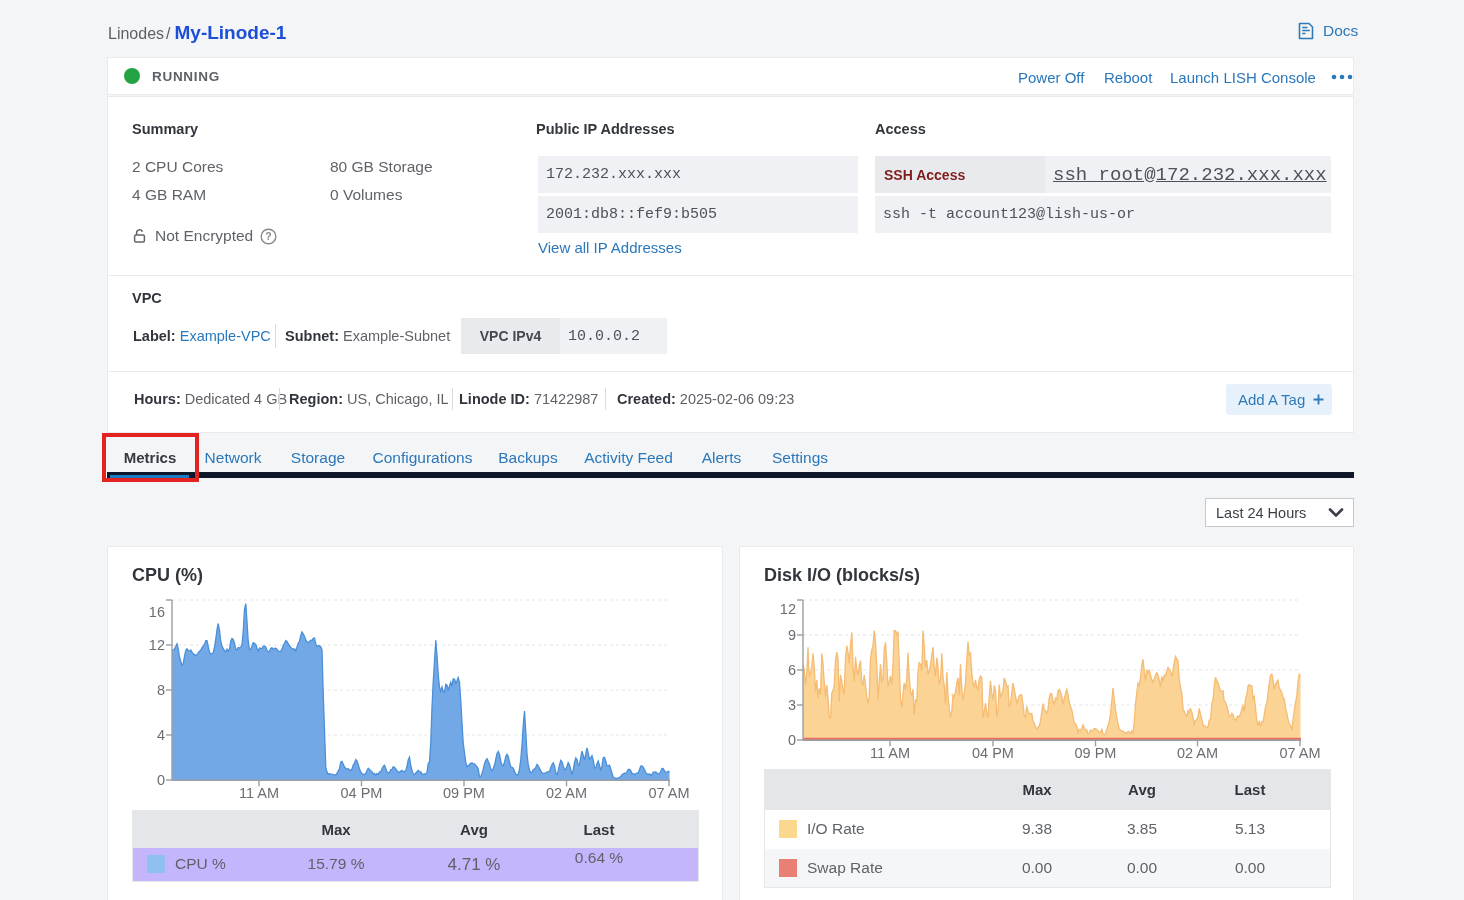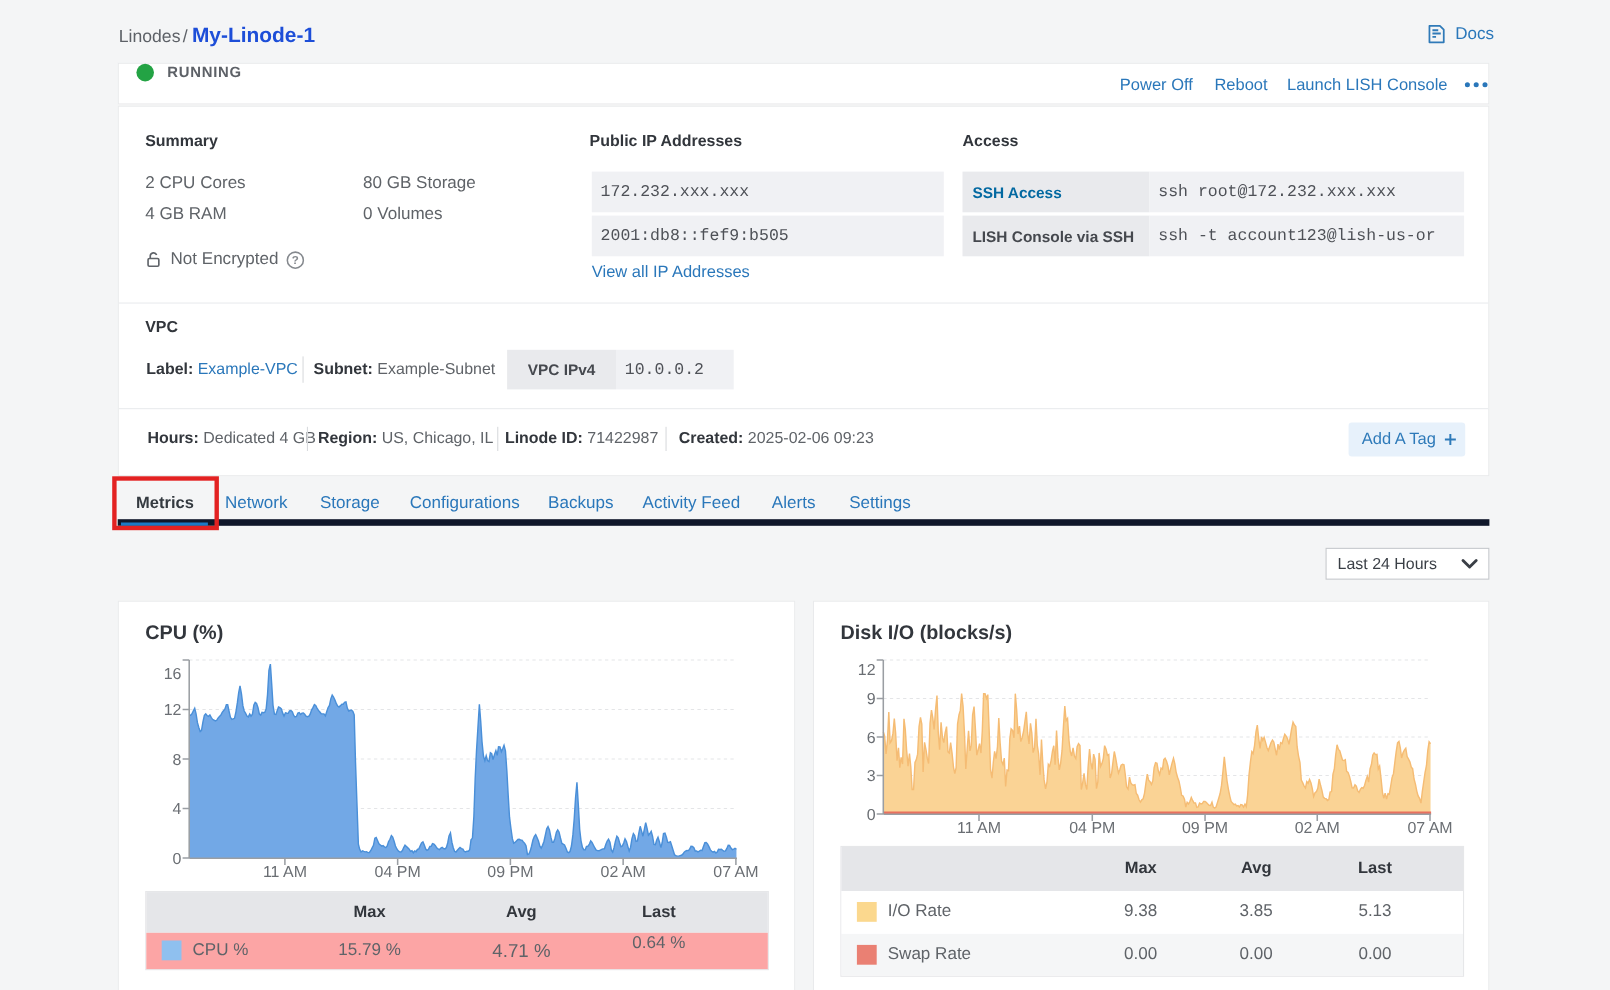--- a/index.html
+++ b/index.html
@@ -17,21 +17,21 @@
 
 <div class="abs" style="left:108px; top:22px; font-size:16px; color:#5d6167;">Linodes<span style="margin:0 4px 0 2px;">/</span><span style="font-weight:bold; font-size:19px; color:#1d4ed8;">My-Linode-1</span></div>
 <div class="abs" style="left:1296px; top:21px; display:flex; align-items:center; gap:7px;">
   <svg width="20" height="20" viewBox="0 0 20 20" fill="none" stroke="#2f7ab8" stroke-width="1.6">
 <path d="M3.5 2.5 H13 L16.5 6 V17.5 H3.5 Z" stroke-linejoin="round"></path>
 <path d="M6.2 6.5 H11.5 M6.2 9.5 H13.8 M6.2 12.5 H9.5" stroke-width="1.7"></path>
 </svg>
     <span class="link" style="font-size:15.5px;">Docs</span>
 </div>
 
-<div class="panel" style="left:107px; top:57px; width:1247px; height:38px; display:flex; ">
+<div class="panel" style="left:107px; top:57px; width:1247px; height:38px; display:flex; align-items:center;">
   <div style="width:16px; height:16px; border-radius:50%; background:#23a344; margin-left:16px;"></div>
   <div style="margin-left:12px; font-size:13.5px; font-weight:bold; letter-spacing:0.7px; color:#5d6167;">RUNNING</div>
   <span class="link abs" style="left:910px; top:11px; font-size:15px;">Power Off</span>
   <span class="link abs" style="left:996px; top:11px; font-size:15px;">Reboot</span>
   <span class="link abs" style="left:1062px; top:11px; font-size:15px;">Launch LISH Console</span>
   <svg class="abs" style="left:1223px; top:15px;" width="22" height="8" viewBox="0 0 22 8">
       <circle cx="3" cy="4" r="2.3" fill="#2a77ba"></circle>
       <circle cx="11" cy="4" r="2.3" fill="#2a77ba"></circle>
       <circle cx="19" cy="4" r="2.3" fill="#2a77ba"></circle>
     </svg>
@@ -61,30 +61,27 @@
       <span class="mono" style="font-size:15px; margin-left:8px;">172.232.xxx.xxx</span>
     </div>
   <div class="abs" style="left:430px; top:99px; width:320px; height:37px; background:#f0f1f4; display:flex; align-items:center;">
       <span class="mono" style="font-size:15px; margin-left:8px;">2001:db8::fef9:b505</span>
     </div>
   <div class="abs link" style="left:430px; top:142px; font-size:15px;">View all IP Addresses</div>
 
   <div class="abs bold" style="left:767px; top:24px; font-size:14.5px;">Access</div>
   <div class="abs" style="left:767px; top:59px; width:456px; height:37px; display:flex;">
     <div style="width:170px; background:#e9eaed; display:flex; align-items:center;">
-        <span class="bold" style="font-size:14px; color:#0369a1; margin-left:9px;">SSH Access</span>
+        <span class="bold" style="font-size:14px; color:#7f1d1d; margin-left:9px;">SSH Access</span>
       </div>
     <div style="flex:1; background:#f0f1f4; display:flex; align-items:center; overflow:hidden;">
-        <span class="mono" style="font-size:15px; margin-left:8px; white-space:nowrap;">ssh root@172.232.xxx.xxx</span>
+        <span class="mono" style="font-size:19px; margin-left:8px; white-space:nowrap;text-decoration:underline;">ssh root@172.232.xxx.xxx</span>
       </div>
   </div>
   <div class="abs" style="left:767px; top:99px; width:456px; height:37px; display:flex;">
-    <div style="width:170px; background:#e9eaed; display:flex; align-items:center;">
-        <span class="bold" style="font-size:14px; color:#45484e; margin-left:9px;">LISH Console via SSH</span>
-      </div>
     <div style="flex:1; background:#f0f1f4; display:flex; align-items:center; overflow:hidden;">
         <span class="mono" style="font-size:15px; margin-left:8px; white-space:nowrap;">ssh -t account123@lish-us-or</span>
       </div>
   </div>
 
   <div class="abs bold" style="left:24px; top:193px; font-size:14.5px;">VPC</div>
   <div class="abs" style="left:25px; top:231px; font-size:14.5px;"><span class="bold">Label:</span> <span class="link">Example-VPC</span></div>
   <div class="abs" style="left:167px; top:227px; width:1px; height:24px; background:#d9dbde;"></div>
   <div class="abs" style="left:177px; top:231px; font-size:14.5px;"><span class="bold">Subnet:</span> <span class="gray">Example-Subnet</span></div>
   <div class="abs" style="left:353px; top:221px; height:36px; display:flex;">
@@ -168,21 +165,21 @@
           <text x="668" y="796.5" text-anchor="middle" class="tick">07 AM</text>
 </g>
       </svg></div>
 
   <div class="abs" style="left:24px; top:263px; width:567px; border:1px solid #e6e7e9;">
     <div style="height:37px; background:#e5e6e9; position:relative;">
       <span class="abs bold" style="left:173px; top:10px; width:60px; text-align:center; font-size:15px;">Max</span>
       <span class="abs bold" style="left:311px; top:10px; width:60px; text-align:center; font-size:15px;">Avg</span>
       <span class="abs bold" style="left:436px; top:10px; width:60px; text-align:center; font-size:15px;">Last</span>
     </div>
-    <div style="height:33px; background:#fca5a5; position:relative;">
+    <div style="height:33px; background:#c4b5fd; position:relative;">
       <span class="abs" style="left:14px; top:7px; width:18px; height:18px; background:#8fc0ef;"></span>
       <span class="abs gray" style="left:42px; top:7px; font-size:15.5px;">CPU %</span>
       <span class="abs gray" style="left:173px; top:7px; width:60px; text-align:center; font-size:15.5px;">15.79 %</span>
       <span class="abs gray" style="left:311px; top:7px; width:60px; text-align:center; font-size:17px;">4.71 %</span>
       <span class="abs gray" style="left:436px; top:1px; width:60px; text-align:center; font-size:15.5px;">0.64 %</span>
     </div>
   </div>
 </div>
 
 <div class="panel" style="left:739px; top:546px; width:615px; height:380px;">

